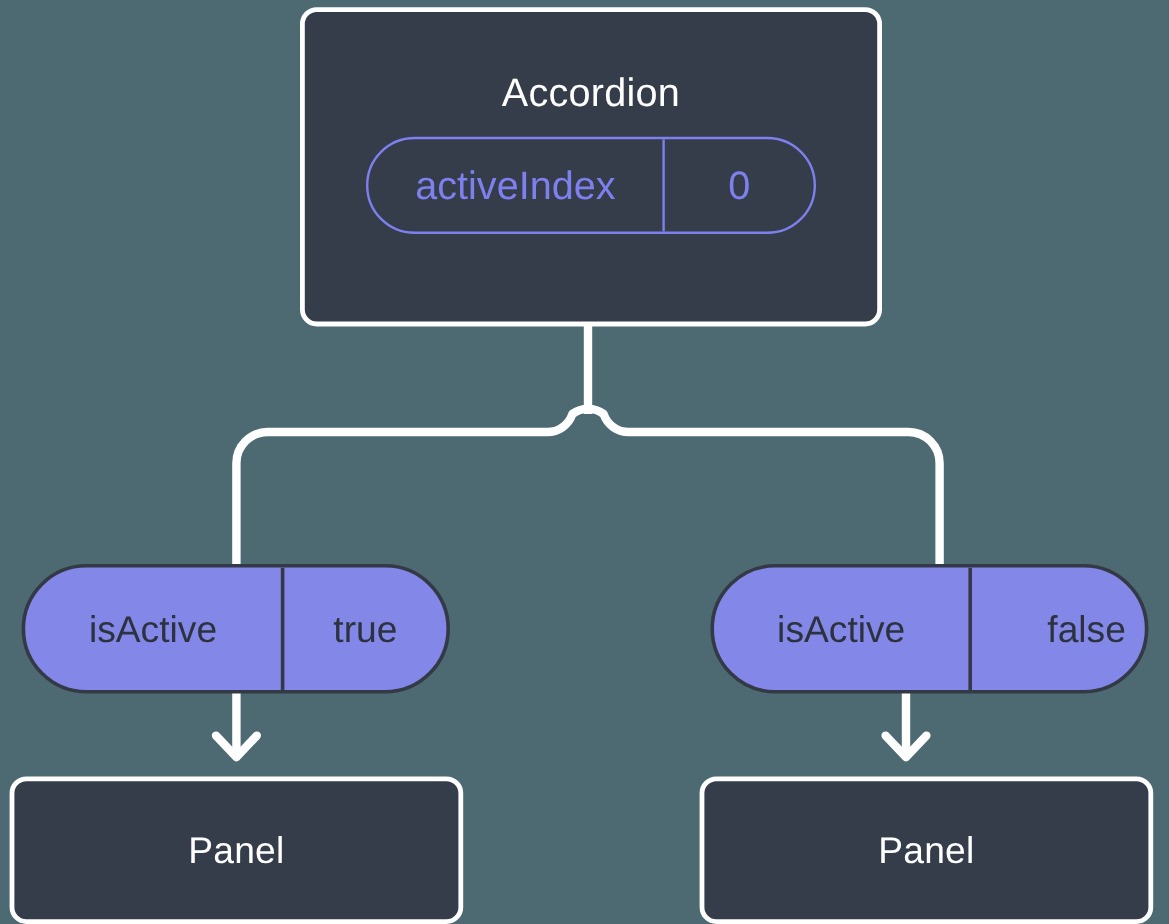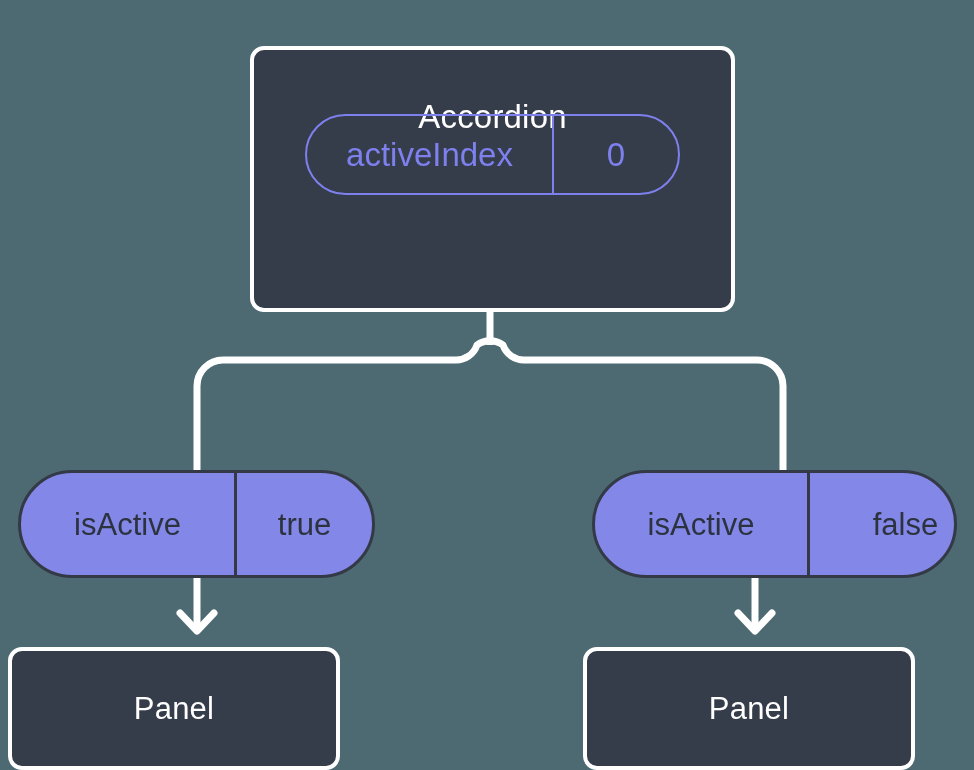--- a/index.html
+++ b/index.html
@@ -51,27 +51,26 @@
   }
 
   
   #accordion-box {
     left: 250px;
     top: 6px;
     width: 485px;
     height: 266px;
     justify-content: flex-start;
     padding-top: 50px;
-    margin-top: 40px;
   }
 
   
   .panel-box {
     top: 647px;
-    width: 332px;
+    width: 378px;
     height: 123px;
     justify-content: center;
     padding-top: 0;
     text-align: center;
   }
   #panel-box-left  { left: 8px;   }
   #panel-box-right { left: 583px; }
   .panel-box .node-title { font-size: 31px; }
 
   

